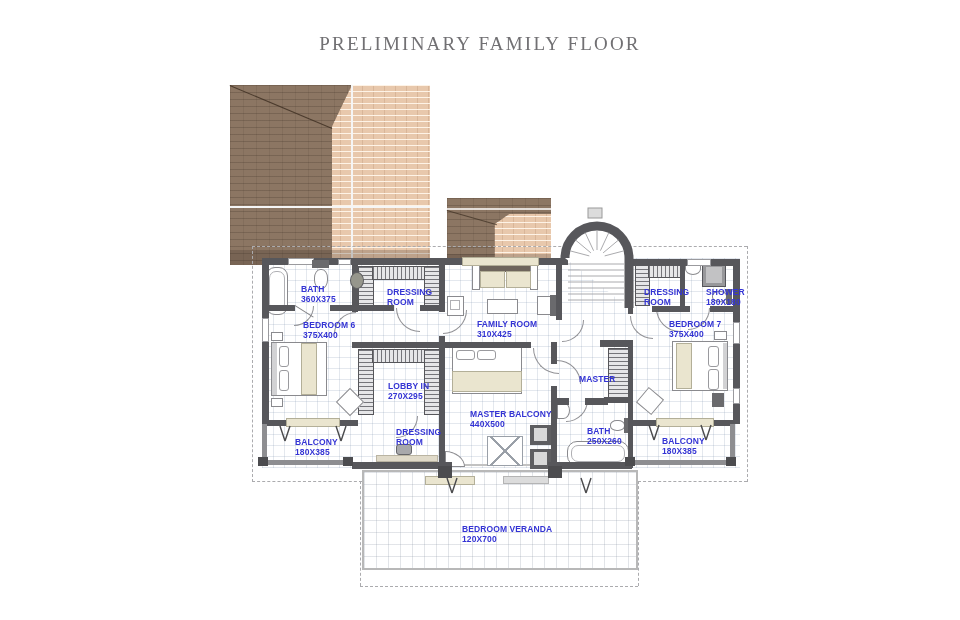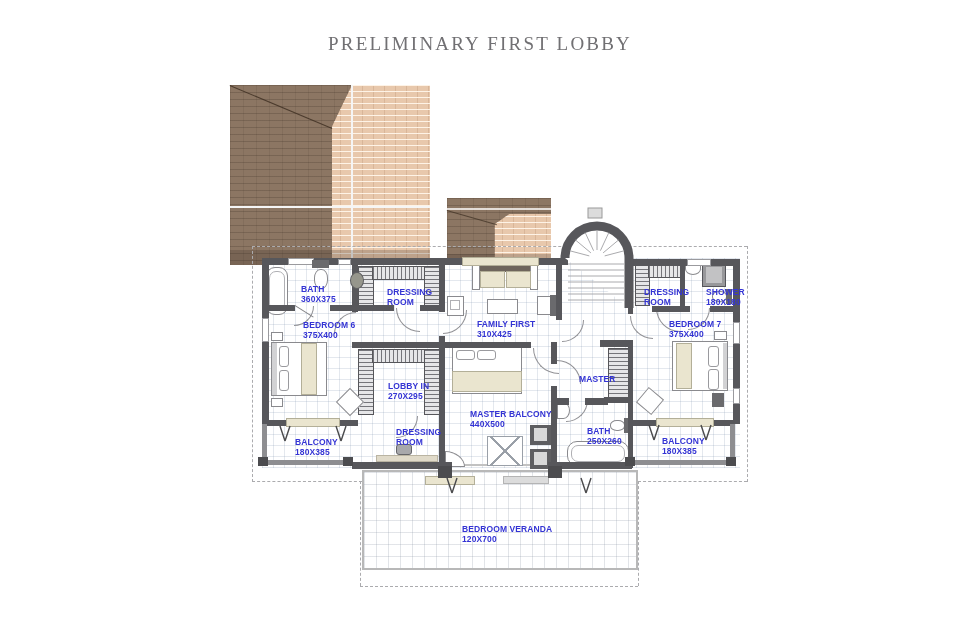--- a/index.html
+++ b/index.html
@@ -56,21 +56,21 @@
   .lbl.wrap{white-space:normal;width:52px;}
   .rug-x{background-image:linear-gradient(45deg,transparent 48%,#9aa0a8 48% 52%,transparent 52%),
                           linear-gradient(-45deg,transparent 48%,#9aa0a8 48% 52%,transparent 52%);}
   .z1{z-index:1}.z2{z-index:2}.z3{z-index:3}.z4{z-index:4}.z5{z-index:5}.z6{z-index:6}
 </style>
 </head>
 <body>
 
 <div id="canvas">
 
-  <div id="title">PRELIMINARY FIRST LOBBY</div>
+  <div id="title">PRELIMINARY FAMILY FLOOR</div>
 
   <div class="roof-dark z1" style="left:230px;top:85px;width:200px;height:180px;">
     <div class="roof-light" style="clip-path:polygon(61% 0%,51% 23%,51% 100%,100% 100%,100% 0%);"></div>
     <div class="abs" style="left:0;top:0;width:111px;height:1px;background:rgba(60,45,33,.8);transform:rotate(22.8deg);transform-origin:0 0;"></div>
     <div class="abs" style="left:121px;top:0;width:2px;height:180px;background:#f5f5f5;"></div>
     <div class="abs" style="left:0;top:121px;width:200px;height:2px;background:#f5f5f5;"></div>
     <div class="abs" style="left:0;top:165px;width:200px;height:15px;background:rgba(60,48,38,.25);"></div>
   </div>
   <div class="roof-dark z1" style="left:447px;top:198px;width:104px;height:62px;">
     <div class="roof-light" style="clip-path:polygon(46% 100%,46% 42%,60% 26%,100% 26%,100% 100%);"></div>
@@ -279,21 +279,21 @@
     <div>360X375</div>
   </div>
   <div class="lbl wrap" style="left:387px;top:287px;">
     <div>DRESSING ROOM</div>
   </div>
   <div class="lbl" style="left:303px;top:320px;">
     <div>BEDROOM 6</div>
     <div>375X400</div>
   </div>
   <div class="lbl" style="left:477px;top:319px;">
-    <div>FAMILY FIRST</div>
+    <div>FAMILY ROOM</div>
     <div>310X425</div>
   </div>
   <div class="lbl wrap" style="left:644px;top:287px;">
     <div>DRESSING ROOM</div>
   </div>
   <div class="lbl" style="left:686px;top:287px;padding-left:20px;">
     <div>SHOWER</div>
     <div>180X180</div>
   </div>
   <div class="lbl" style="left:669px;top:319px;">

